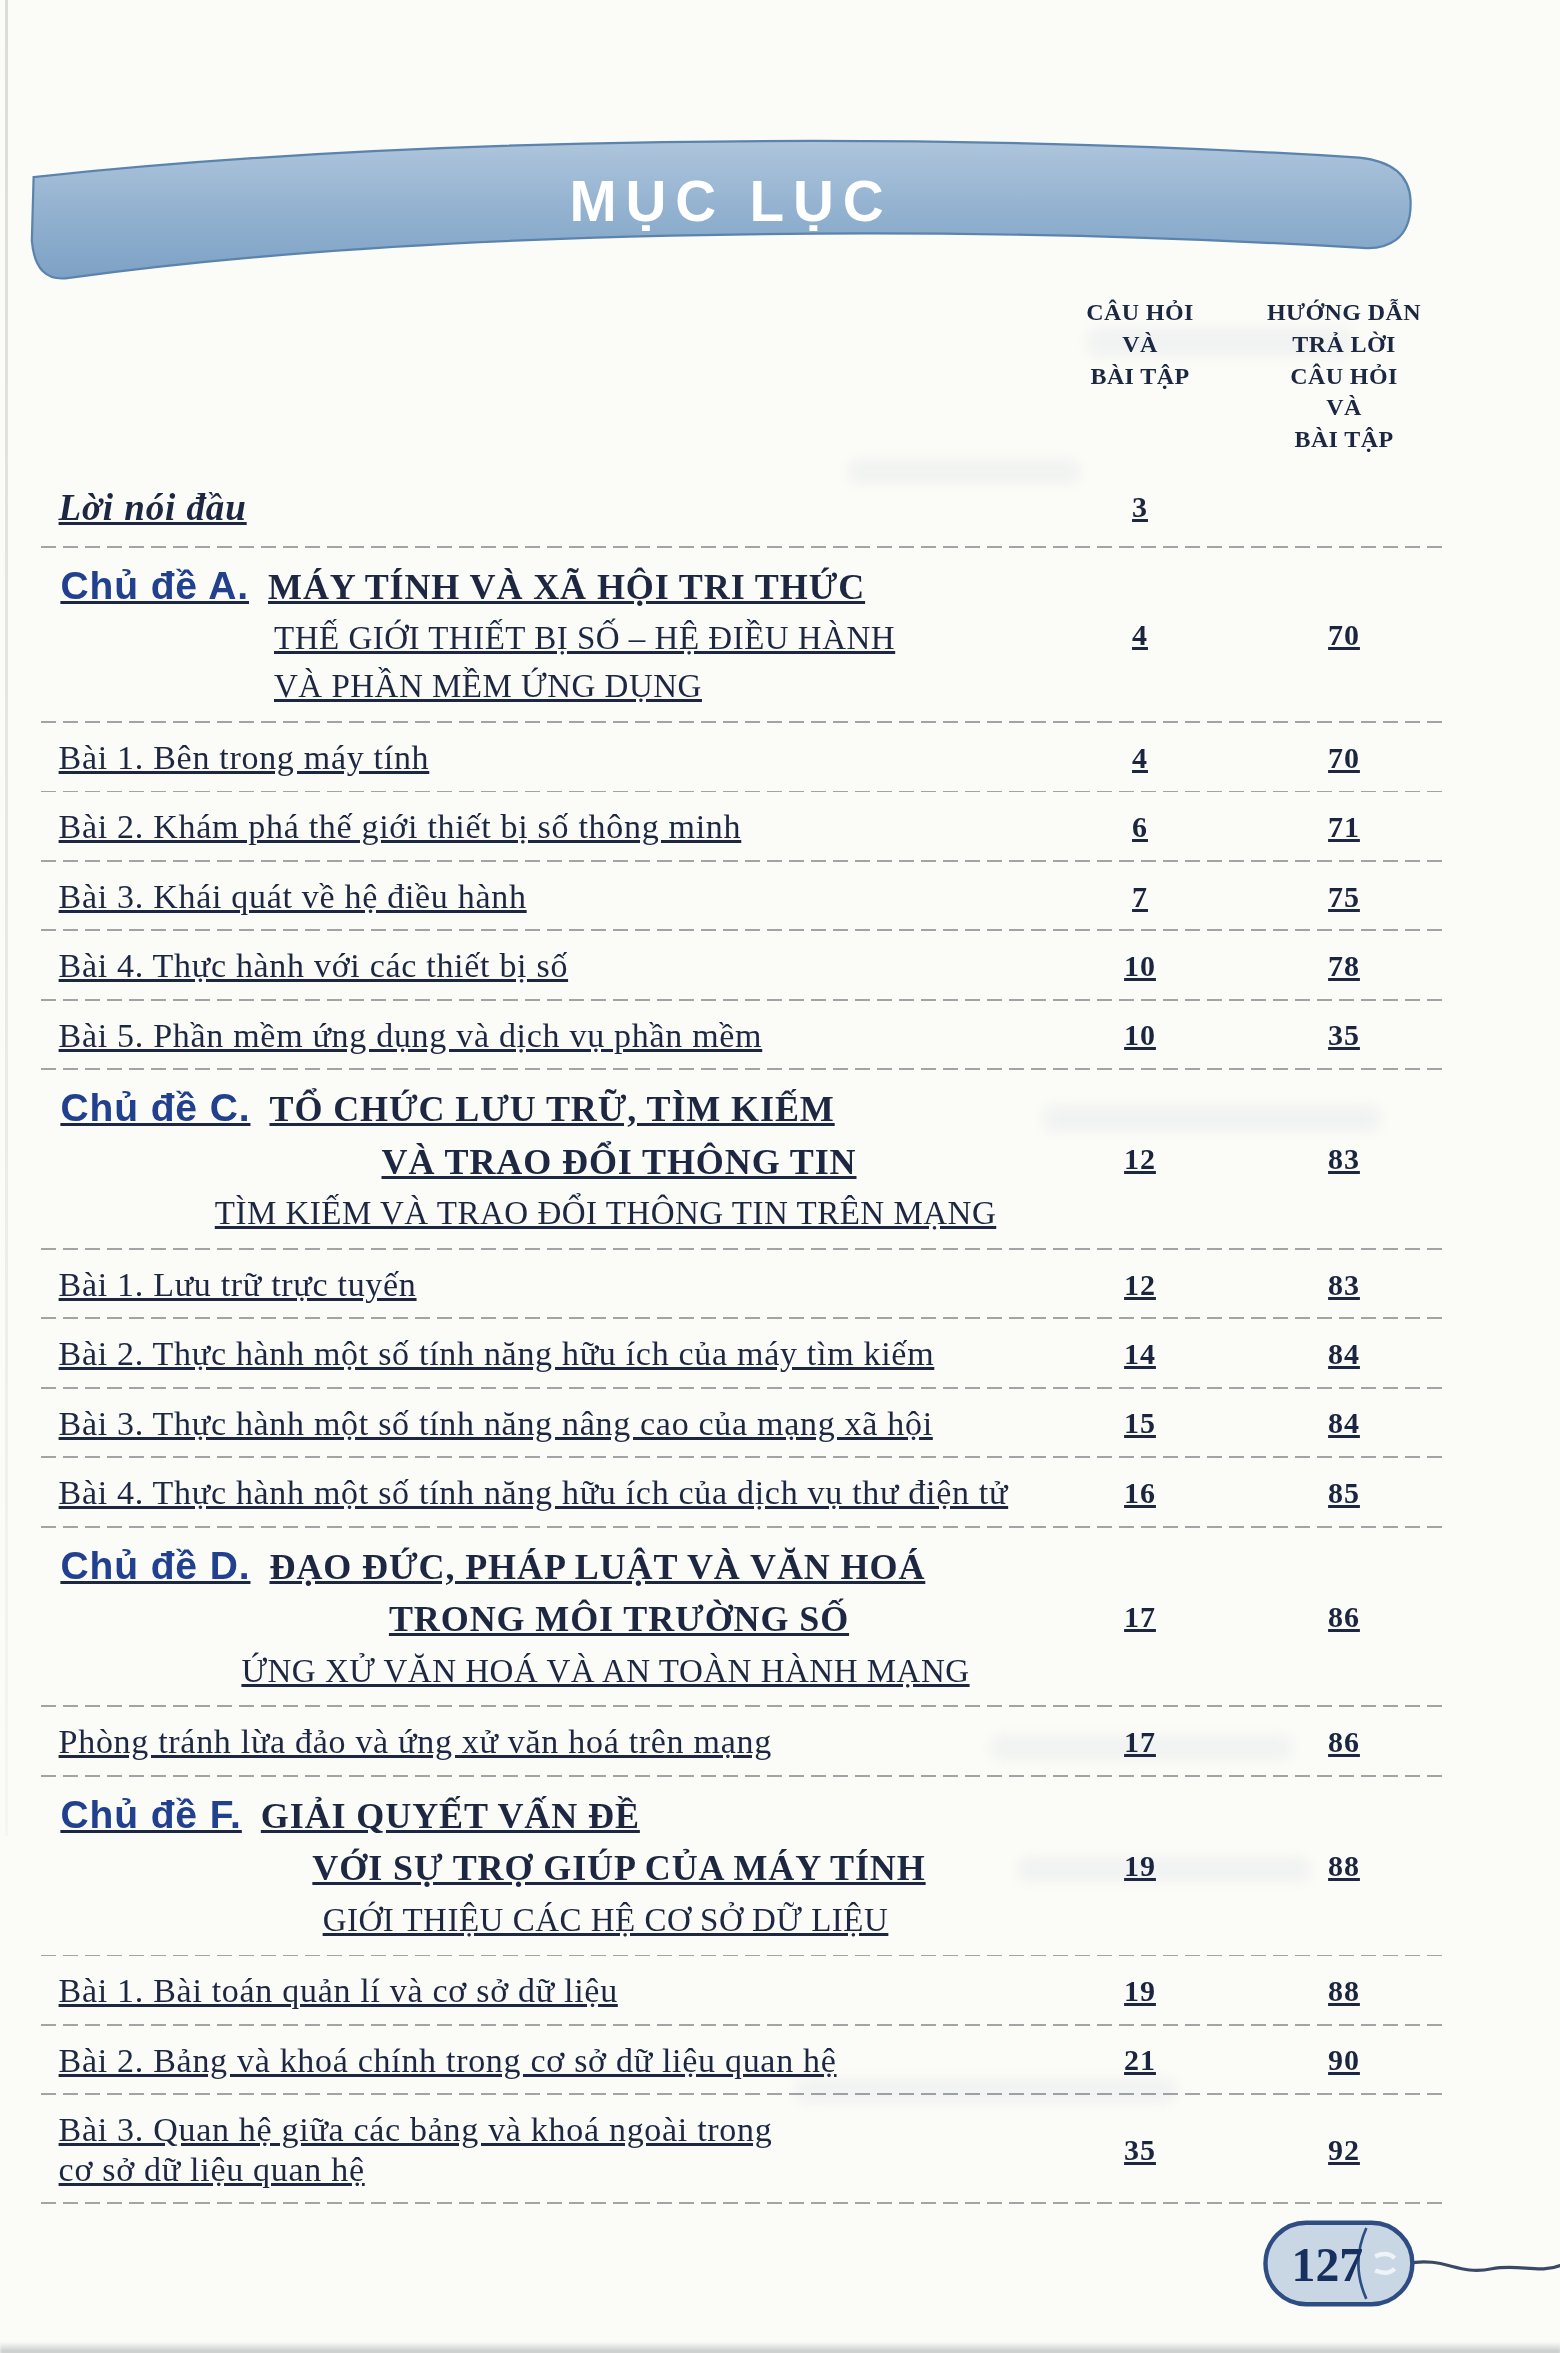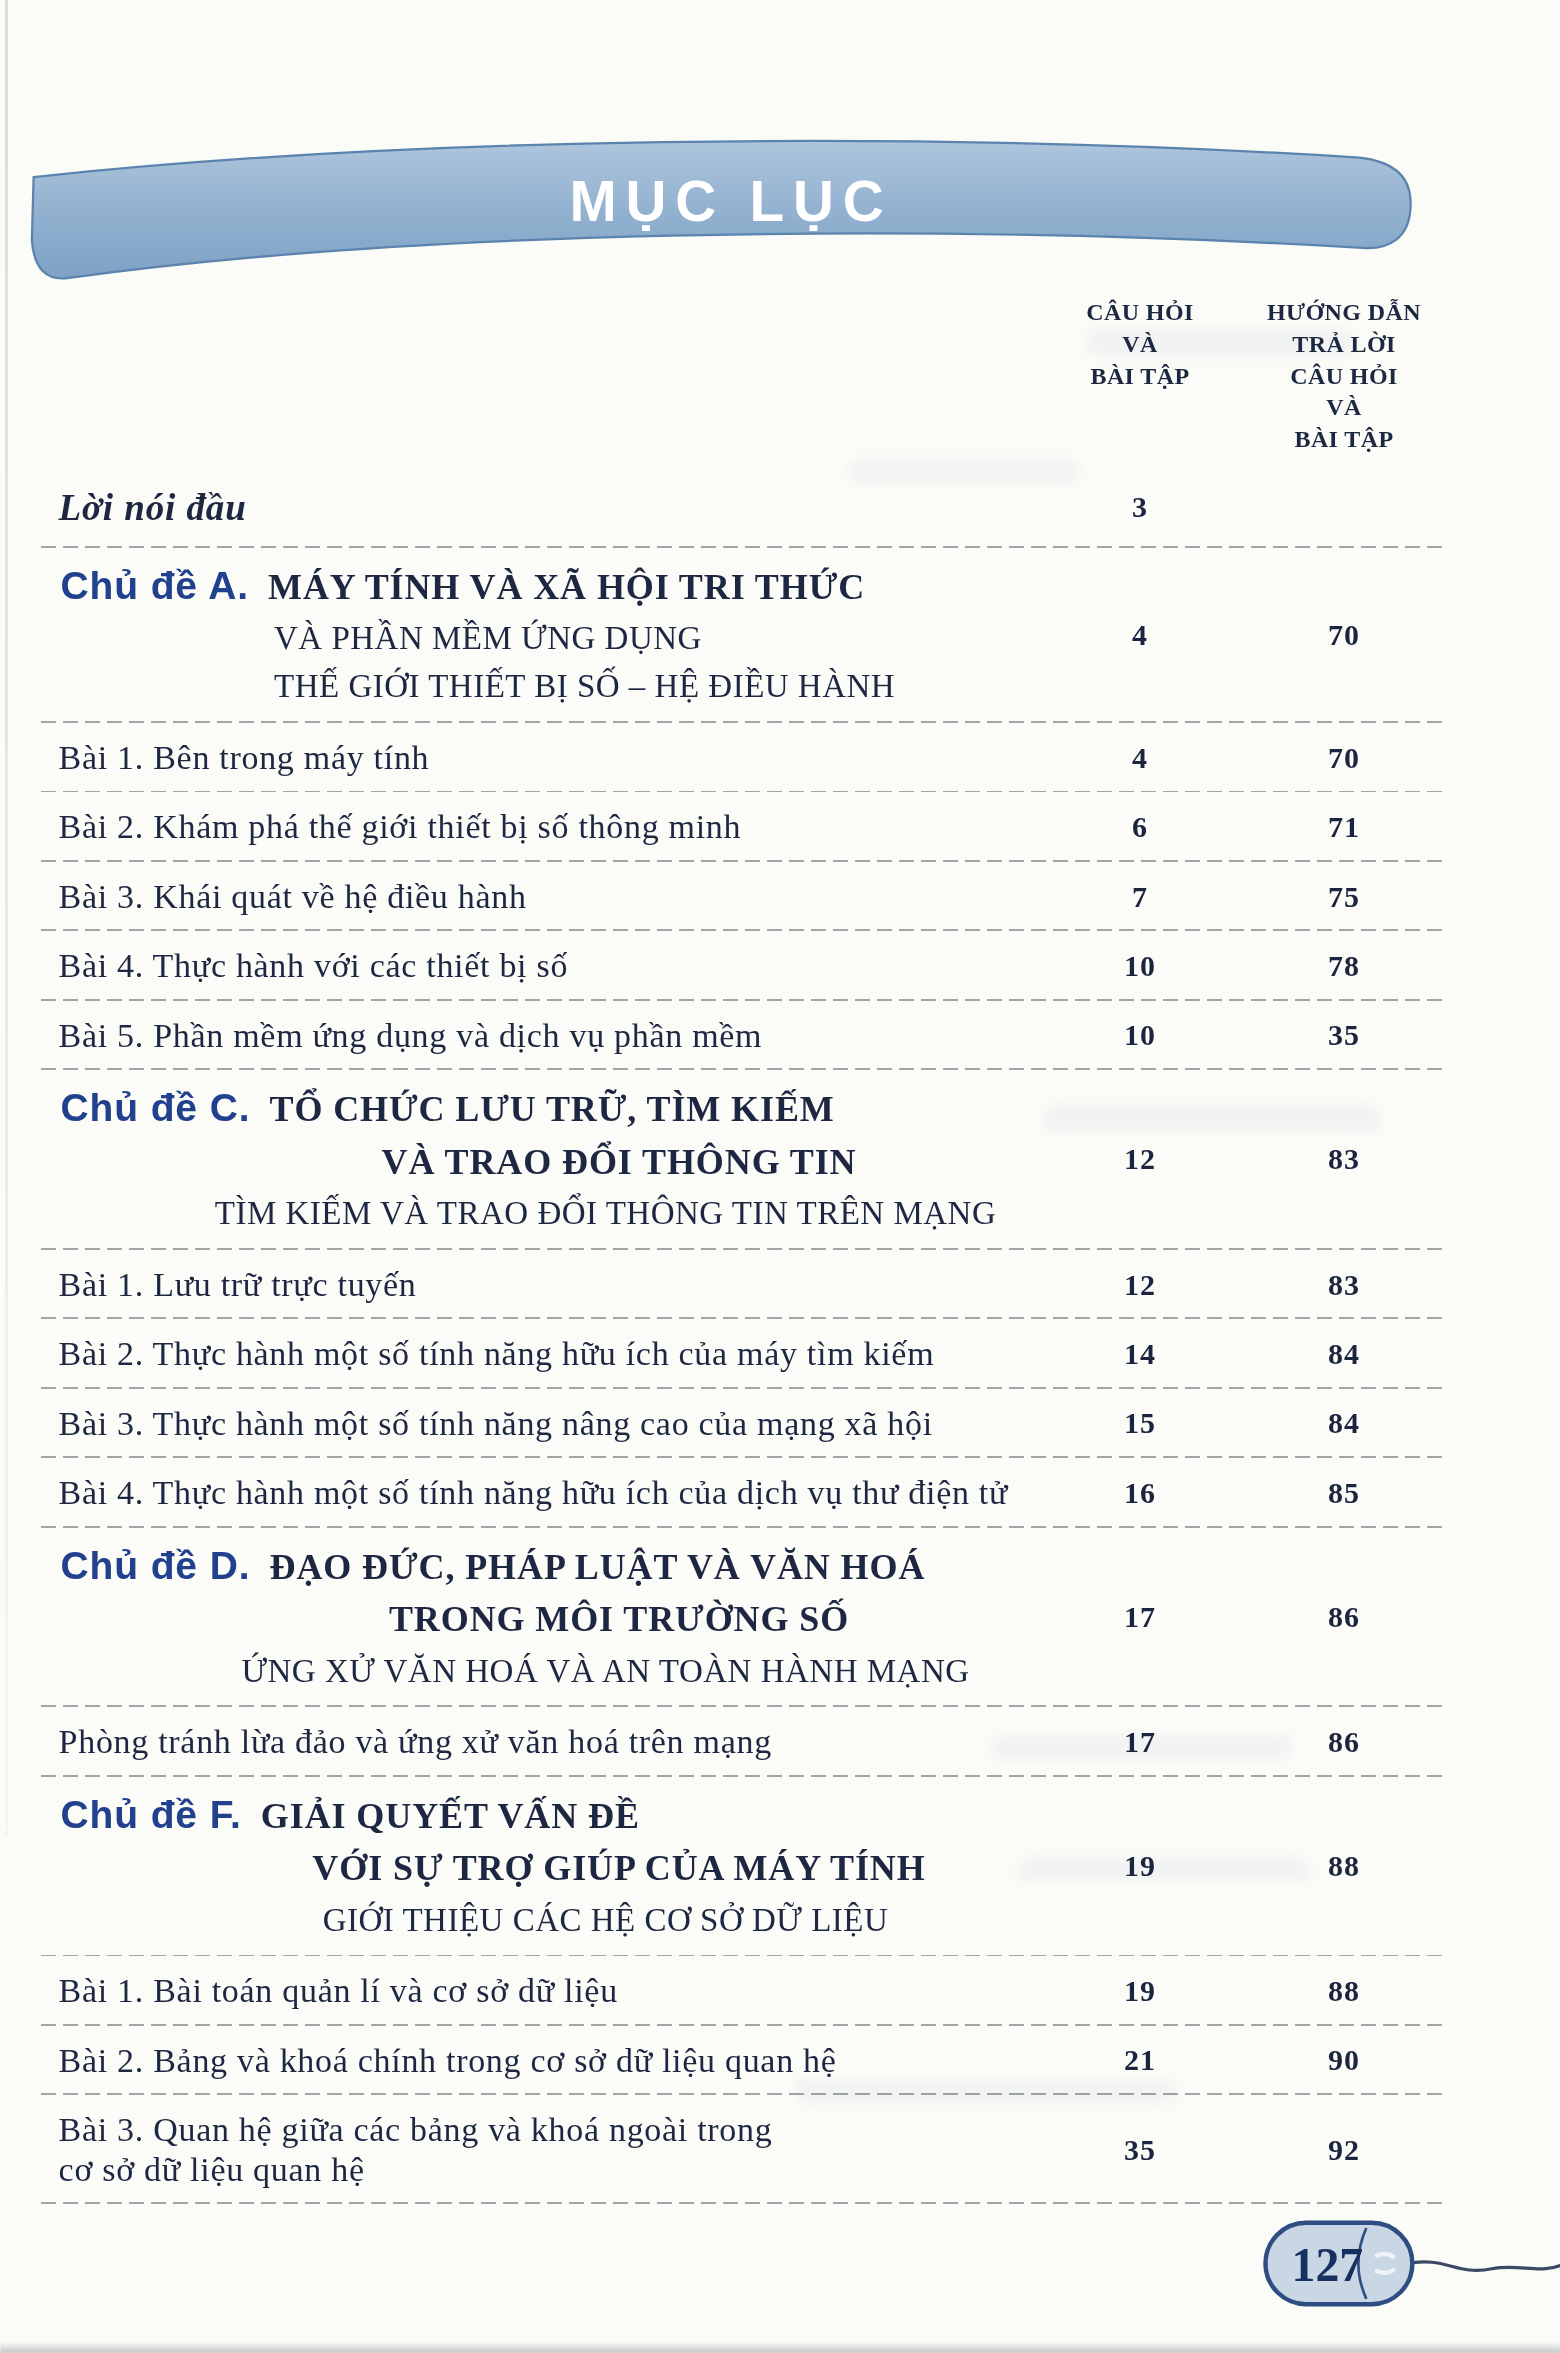--- a/index.html
+++ b/index.html
@@ -18,21 +18,21 @@
 
   
   .banner{position:absolute;top:108px;left:23px;width:1407px;height:177px;}
   .banner text{
     font-family:"Liberation Sans", sans-serif;font-weight:bold;
   }
 
   
   .toc{position:absolute;top:285px;left:48px;width:1398px;}
   .trow{display:grid;grid-template-columns:1fr 204px 204px;align-items:center;}
-  .lined{position:relative;}
+  .lined{position:relative;text-decoration:underline;}
   .lined::after{content:"";position:absolute;left:-7px;right:-1.8px;bottom:0;height:1.8px;
     background:repeating-linear-gradient(90deg, rgba(95,99,105,.72) 0 15px, rgba(95,99,105,0) 15px 22px);
     opacity:.8;filter:blur(0.3px);}
   .num{text-align:center;font-size:30px;font-weight:bold;letter-spacing:0.9px;color:#1c2540;}
 
   .header-row{align-items:start;padding:12.4px 0 16px;}
   .hcol{font-weight:bold;font-size:24px;line-height:1.32;text-align:center;color:#1c2742;letter-spacing:0.4px;}
 
   .preface-row{padding:14px 0 19.5px;}
   .preface-title{font-style:italic;font-weight:bold;font-size:37px;letter-spacing:0.9px;padding-left:10.6px;}
@@ -106,22 +106,22 @@
     <div class="num">3</div>
     <div class="num"></div>
   </div>
 
   <div class="trow lined chapter-row">
     <div>
       <div class="ch-head">
         <span class="ch-label">Chủ đề A.</span>
         <span class="ch-t1">MÁY TÍNH VÀ XÃ HỘI TRI THỨC</span>
       </div>
+      <div class="ch-sub-left">THẾ GIỚI THIẾT BỊ SỐ – HỆ ĐIỀU HÀNH</div>
       <div class="ch-sub-left">VÀ PHẦN MỀM ỨNG DỤNG</div>
-      <div class="ch-sub-left">THẾ GIỚI THIẾT BỊ SỐ – HỆ ĐIỀU HÀNH</div>
     </div>
     <div class="num">4</div>
     <div class="num">70</div>
   </div>
 
   <div class="trow lined lesson-row">
     <div class="lesson-title">Bài 1. Bên trong máy tính</div>
     <div class="num">4</div>
     <div class="num">70</div>
   </div>

